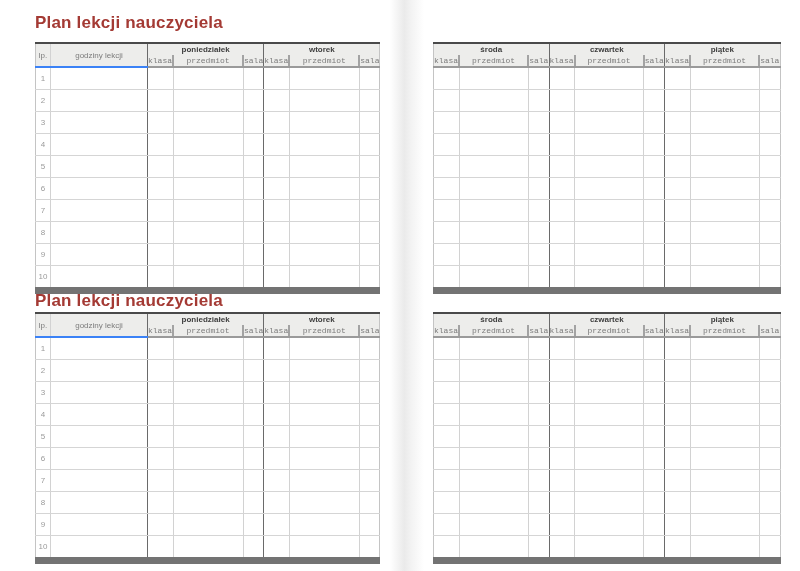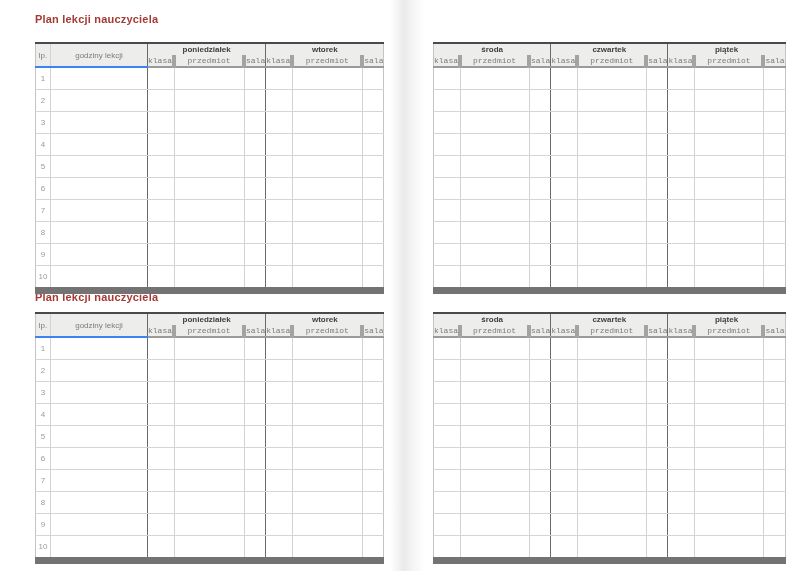--- a/index.html
+++ b/index.html
@@ -6,21 +6,21 @@
   html, body { margin: 0; padding: 0; }
   body {
     width: 800px; height: 571px;
     background: #ffffff;
     font-family: "Liberation Sans", sans-serif;
     position: relative;
     overflow: hidden;
   }
   .page-title {
     position: absolute;
-    font-size: 11px;
+    font-size: 17px;
     font-weight: bold;
     color: var(--accent);
     letter-spacing: 0.2px;
     white-space: nowrap;
   }
   #title-top { left: 35px; top: 13px; }
   #title-bottom { left: 35px; top: 291px; }
 
   .tmount { position: absolute; }
   #mount-left-top  { left: 35px;  top: 42px; }
@@ -61,21 +61,21 @@
     height: 21px;
     border-bottom: 1px solid #d5d5d5;
     color: #9a9a9a;
     text-align: center;
     vertical-align: middle;
     background: #ffffff;
   }
   .plan tbody tr:last-child td { border-bottom: 7px solid #737373; }
   
   .plan .cl { border-left: 1px solid #d2d2d2; }
-  .plan thead th.sub.cl { border-left: 4px solid #a3a3a3; text-align: center; }
+  .plan thead th.sub.cl { border-left: 2px solid #a3a3a3; text-align: center; }
   
   .plan .gd { border-left: 1px solid #6a6a6a; }
 
   .fold {
     position: absolute;
     left: 390px; top: 0; width: 34px; height: 571px;
     background: linear-gradient(90deg,
       rgba(125,125,125,0) 0%,
       rgba(125,125,125,0.16) 42%,
       rgba(125,125,125,0.10) 60%,

